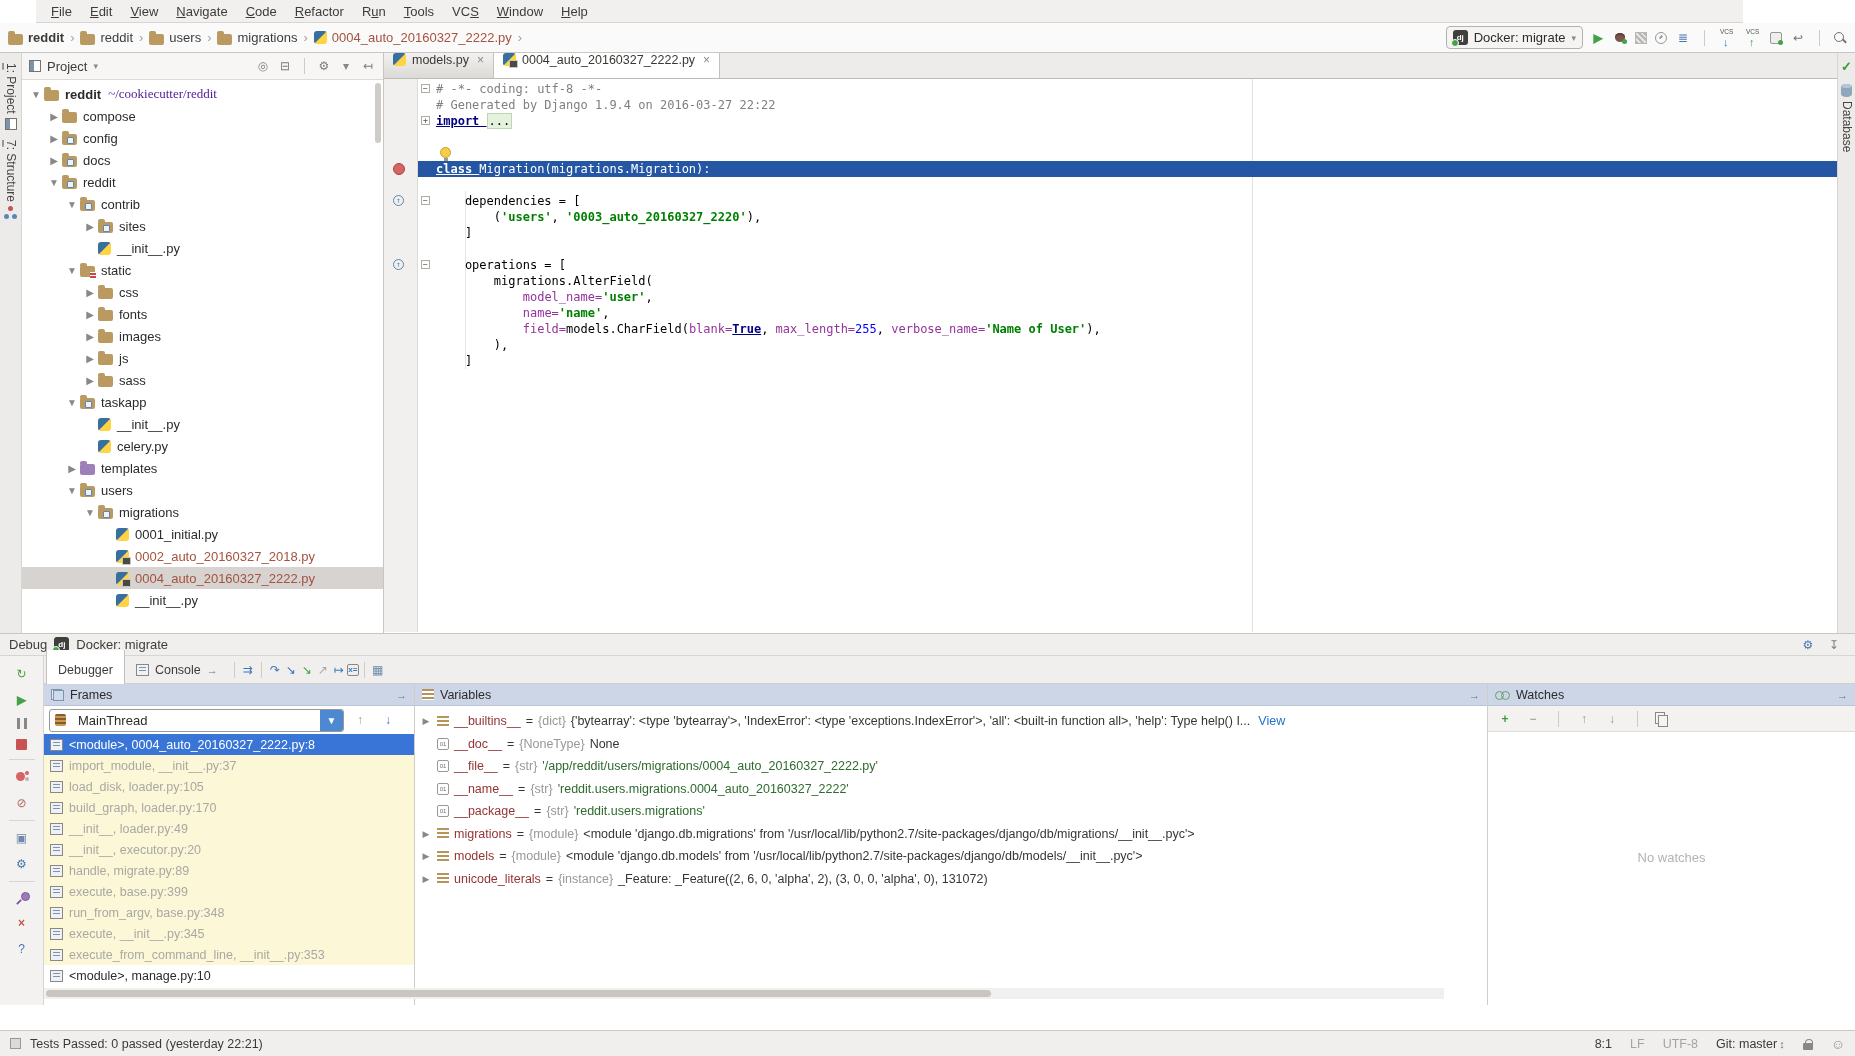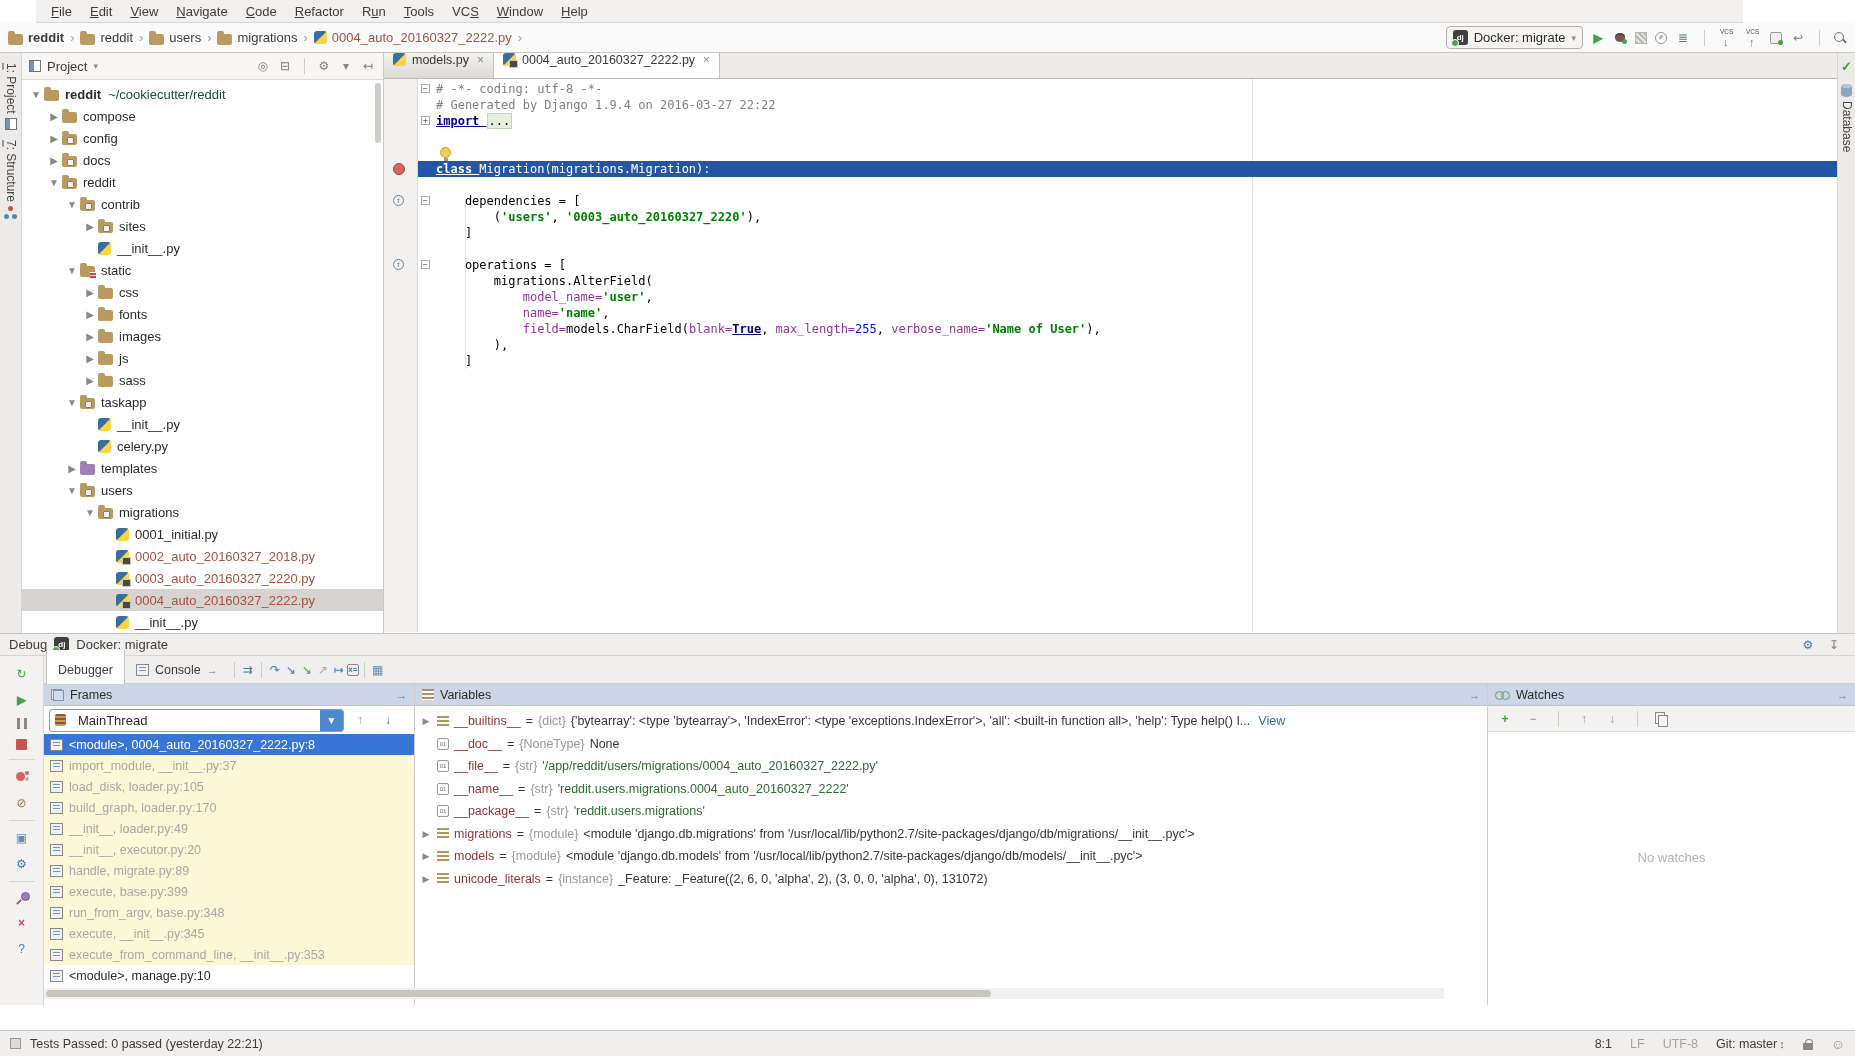--- a/index.html
+++ b/index.html
@@ -111,21 +111,21 @@
 #project-panel { left:22px; top:53px; width:362px; height:580px; background:#fff; border-right:1px solid #c8c5c2; overflow:hidden; }
 #project-header { height:27px; display:flex; align-items:center; gap:6px; padding:0 7px; border-bottom:1px solid #dddad6; background:#f7f6f4; color:#3e3c39; }
 #project-header .spacer { flex:1; }
 #tree { padding-top:3px; position:relative; }
 .tree-row { display:flex; align-items:center; height:22px; white-space:nowrap; }
 .tree-row.sel { background:#d6d3d0; }
 .tree-arrow { width:16px; text-align:center; color:#8a8886; font-size:10px; flex:0 0 16px; }
 .tree-label { margin-left:6px; }
 .tree-label.bold { font-weight:bold; }
 .tree-label.rust { color:#a5523e; }
-.tree-path { color:#14532d; margin-left:7px; }
+.tree-path { color:#4c1d95; margin-left:7px;font-family:Liberation Serif, serif; }
 #ptree-scroll { position:absolute; right:2px; top:30px; width:6px; height:60px; background:#cfccc8; border-radius:3px; }
 
 
 #editor { left:384px; top:53px; width:1453px; height:580px; background:#fff; }
 #tabbar { height:26px; background:#edecea; border-bottom:1px solid #bdbab7; display:flex; align-items:stretch; }
 .tab { display:flex; align-items:flex-start; gap:6px; padding:0 9px; font-size:12.5px; color:#3a3834; background:linear-gradient(#f2f1ef,#dcdad7); border-right:1px solid #c4c1be; }
 .tab.active { background:#fff; }
 .tab-close { color:#8a8886; font-size:12px; margin-left:2px; }
 #editor-body { position:relative; height:553px; font-family:"DejaVu Sans Mono",monospace; font-size:12px; line-height:16px; }
 #gutter { position:absolute; left:0; top:0; bottom:0; width:34px; background:#f1f0ee; border-right:1px solid #dcdad7; }
@@ -409,25 +409,20 @@
       <div class="tree-row" style="padding-left: 78px;">
         <span class="tree-arrow"></span>
         <span class="ic s-py"></span>
         <span class="tree-label">0001_initial.py</span>
       </div>
       <div class="tree-row" style="padding-left: 78px;">
         <span class="tree-arrow"></span>
         <span class="ic s-py lock"></span>
         <span class="tree-label rust">0002_auto_20160327_2018.py</span>
       </div>
-      <div class="tree-row" style="padding-left: 78px;">
-        <span class="tree-arrow"></span>
-        <span class="ic s-py lock"></span>
-        <span class="tree-label rust">0003_auto_20160327_2220.py</span>
-      </div>
       <div class="tree-row sel" style="padding-left: 78px;">
         <span class="tree-arrow"></span>
         <span class="ic s-py lock"></span>
         <span class="tree-label rust">0004_auto_20160327_2222.py</span>
       </div>
       <div class="tree-row" style="padding-left: 78px;">
         <span class="tree-arrow"></span>
         <span class="ic s-py"></span>
         <span class="tree-label">__init__.py</span>
       </div>

